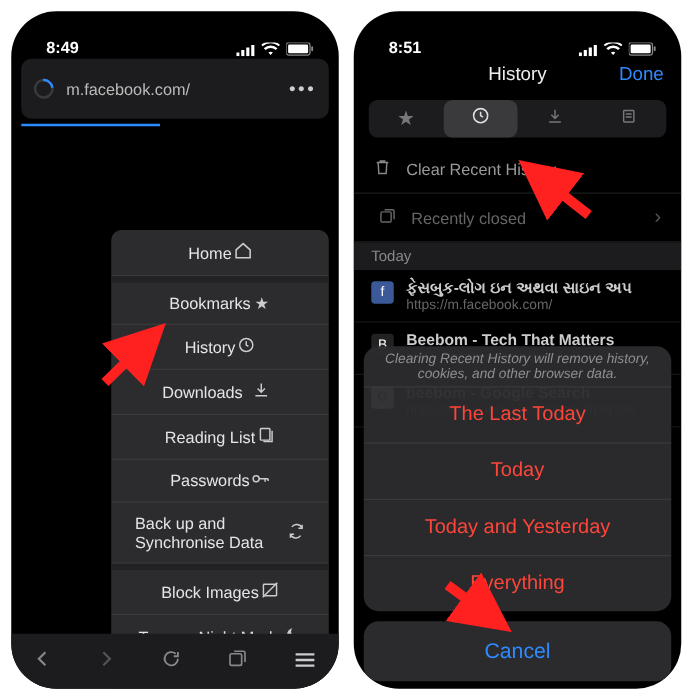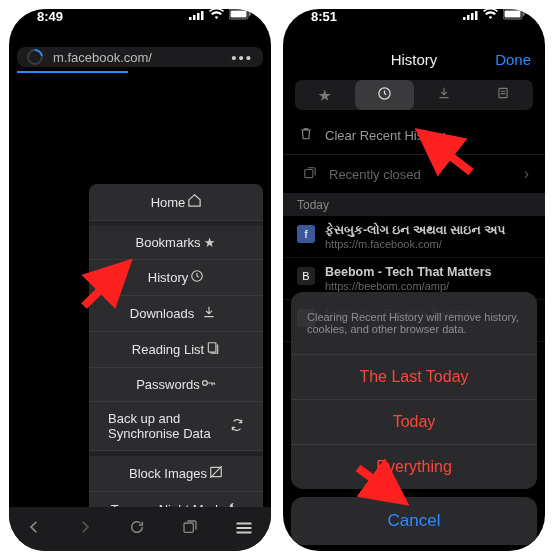--- a/index.html
+++ b/index.html
@@ -14,30 +14,30 @@
     width: 262px; height: 542px;
     background: #000;
     border-radius: 36px;
     position: relative;
     overflow: hidden;
   }
 
   
   .status {
     height: 36px; display: flex; justify-content: space-between;
-    align-items: flex-start; padding: 0 20px 0 28px; font-size: 13px;
+    align-items: flex-end; padding: 0 20px 0 28px; font-size: 13px;
     font-weight: 600; color: #fff;
   }
   .status .right { display: flex; gap: 5px; align-items: center; }
   .sig-cell, .sig-wifi, .sig-batt { display: inline-block; }
   .sig-cell svg, .sig-wifi svg, .sig-batt svg { display: block; }
 
   
   .urlbar {
-    height: 20px; margin: 2px 8px 0 8px;
+    height: 48px; margin: 2px 8px 0 8px;
     background: #1c1c1e; border-radius: 8px;
     display: flex; align-items: center; padding: 0 10px;
     font-size: 13px; color: #bbb;
   }
   .urlbar .spin {
     width: 16px; height: 16px; border-radius: 50%;
     border: 2px solid #3a3a3c; border-top-color: #2e8bff;
     margin-right: 10px;
     transform: rotate(40deg);
   }
@@ -109,22 +109,23 @@
 
   
   .clear-panel {
     position:absolute; bottom:6px; left:8px; right:8px;
   }
   .clear-group {
     background:rgba(44,44,46,0.96); border-radius:12px; overflow:hidden;
     margin-bottom:8px;
   }
   .clear-msg {
-    font-size:11px; color:#8e8e93; text-align:left;
-    padding:19px 16px;
+    font-size:11px; color:#8e8e93; text-align:center;
+    padding:4px 16px;
+    font-style:italic;
   }
   .clear-opt {
     text-align:center; padding:13px 0; font-size:16px;
     color:#ff453a; border-top:1px solid #3a3a3c;
   }
   .cancel-btn {
     background:rgba(44,44,46,0.98); border-radius:12px;
     text-align:center; padding:14px 0; font-size:17px; color:#2e8bff;
     font-weight:500;
   }
@@ -374,20 +375,21 @@
       <div class="t">beebom - Google Search</div>
       <div class="u">https://www.google.com/search?q=beebom&amp;ie=utf-…</div>
     </div>
   </div>
 
   <div class="clear-panel">
     <div class="clear-group">
       <div class="clear-msg">Clearing Recent History will remove history, cookies, and other browser data.</div>
       <div class="clear-opt">The Last Today</div>
       <div class="clear-opt">Today</div>
+      <div class="clear-opt">Today and Yesterday</div>
       <div class="clear-opt">Everything</div>
     </div>
     <div class="cancel-btn">Cancel</div>
   </div>
 
   <div class="arrow" style="left:130px; top:118px;">
     <svg width="65" height="50">
         <defs>
           <marker id="ah2" markerWidth="6" markerHeight="6" refX="5" refY="3" orient="auto">
             <path d="M0 0 L6 3 L0 6 Z" fill="#ff2020"></path>

